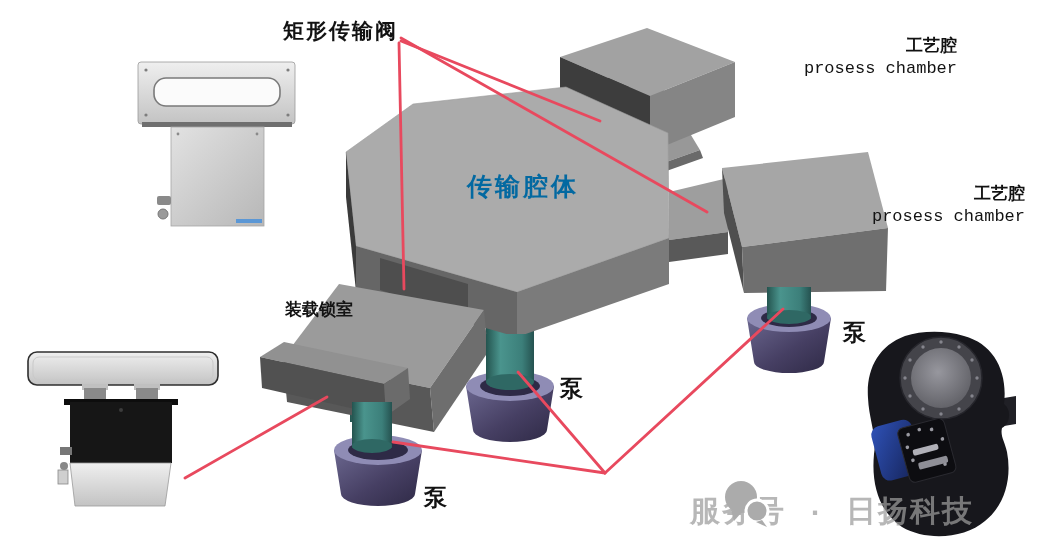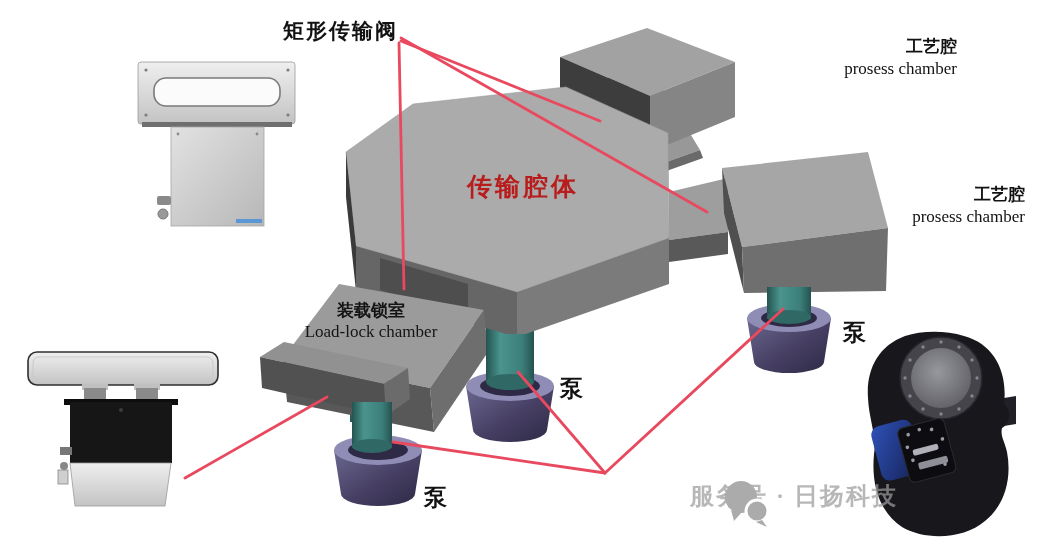--- a/index.html
+++ b/index.html
@@ -1,30 +1,30 @@
 <!DOCTYPE html>
 <html><head>
 <meta charset="utf-8">
 <style>
   html,body{margin:0;padding:0;background:#fff;}
   #stage{position:relative;width:1037px;height:541px;background:#ffffff;overflow:hidden;
-         font-family:Liberation Serif, serif;}
+         font-family:Liberation Mono, monospace;}
   #stage svg{position:absolute;left:0;top:0;}
   .lbl{position:absolute;color:#121212;white-space:nowrap;z-index:5;}
   .lbl .zh{font-weight:600;}
   .lbl .en{font-weight:400;}
   .cn-big{font-size:21px;font-weight:600;letter-spacing:2px;}
   .chamber-2line{text-align:right;line-height:22px;font-size:17px;}
-  .transfer-title{font-size:25px;letter-spacing:3px;color:#b91c1c;font-weight:600;}
-  .loadlock-2line{text-align:center;line-height:21px;font-size:17px;color:#141414;}
+  .transfer-title{font-size:25px;letter-spacing:3px;color:#0369a1;font-weight:600;}
+  .loadlock-2line{line-height:21px;font-size:17px;color:#141414;}
   .pump-lbl{font-size:23px;font-weight:600;}
   .exhaust-lbl{font-size:20px;font-weight:600;}
   #watermark{position:absolute;left:720px;top:478px;z-index:10;opacity:0.72;display:flex;align-items:flex-start;}
-  #watermark .wm-text{color:#9c9c9c;font-size:24px;font-weight:600;letter-spacing:2px;
-                      margin-left:-30px;margin-top:2px;white-space:nowrap;}
+  #watermark .wm-text{color:#9c9c9c;font-size:30px;font-weight:600;letter-spacing:2px;
+                      margin-left:-30px;margin-top:13px;white-space:nowrap;}
 </style>
 </head>
 <body>
 
 <div id="stage">
 
 <svg width="1037" height="541" viewBox="0 0 1037 541">
   <defs>
     <linearGradient id="gradMetal" x1="0" y1="0" x2="0" y2="1">
       <stop offset="0" stop-color="#efefef"></stop>
@@ -210,21 +210,20 @@
 
 <div class="lbl chamber-2line" style="left:853px;top:184px;width:172px;">
   <div class="zh">工艺腔</div>
   <div class="en">prosess chamber</div>
 </div>
 
 <div class="lbl transfer-title" style="left:467px;top:170px;">传输腔体</div>
 
 <div class="lbl loadlock-2line" style="left:285px;top:300px;width:172px;">
   <div class="zh">装载锁室</div>
-  <div class="en">Load-lock chamber</div>
 </div>
 
 
 <div class="lbl pump-lbl" style="left:560px;top:373px;">泵</div>
 <div class="lbl pump-lbl" style="left:424px;top:482px;">泵</div>
 <div class="lbl pump-lbl" style="left:843px;top:317px;">泵</div>
 
 
 <div id="watermark">
   <svg width="52" height="50" viewBox="0 0 52 50">

